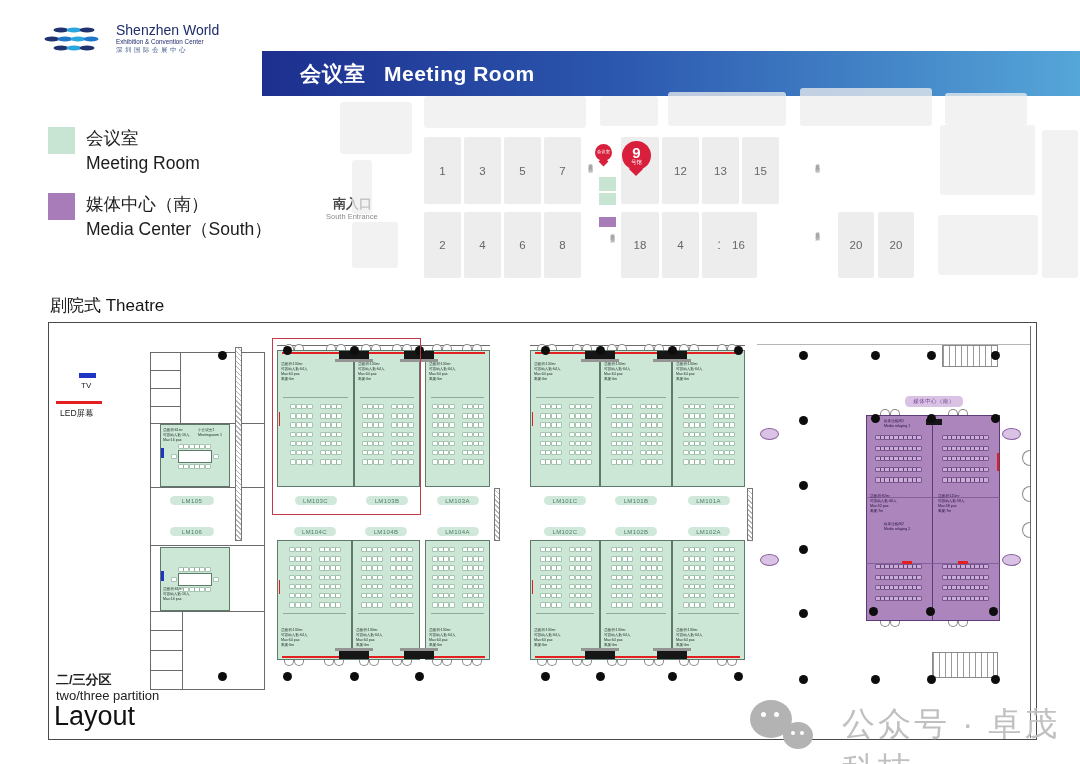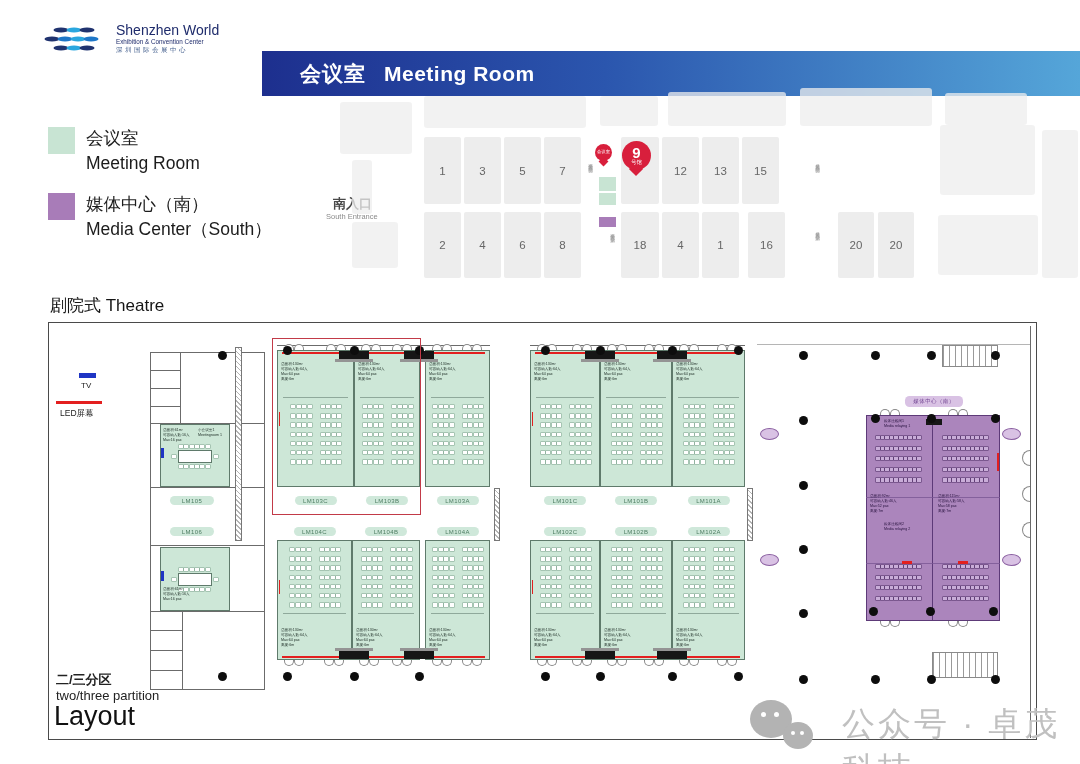--- a/index.html
+++ b/index.html
@@ -129,21 +129,21 @@
     <div class="hall" style="position: absolute; left: 662px; top: 137px; width: 37px; height: 67px;">12</div>
     <div class="hall" style="position: absolute; left: 702px; top: 137px; width: 37px; height: 67px;">13</div>
     <div class="hall" style="position: absolute; left: 742px; top: 137px; width: 37px; height: 67px;">15</div>
     <div class="hall" style="position: absolute; left: 424px; top: 212px; width: 37px; height: 66px;">2</div>
     <div class="hall" style="position: absolute; left: 464px; top: 212px; width: 37px; height: 66px;">4</div>
     <div class="hall" style="position: absolute; left: 504px; top: 212px; width: 37px; height: 66px;">6</div>
     <div class="hall" style="position: absolute; left: 544px; top: 212px; width: 37px; height: 66px;">8</div>
     <div class="hall" style="position: absolute; left: 621px; top: 212px; width: 38px; height: 66px;">18</div>
     <div class="hall" style="position: absolute; left: 662px; top: 212px; width: 37px; height: 66px;">4</div>
     <div class="hall" style="position: absolute; left: 702px; top: 212px; width: 37px; height: 66px;">1</div>
-    <div class="hall" style="position: absolute; left: 748px; top: 212px; width: 37px; height: 66px;">16</div>
+    <div class="hall" style="position: absolute; left: 720px; top: 212px; width: 37px; height: 66px;">16</div>
     <div class="hall" style="position: absolute; left: 838px; top: 212px; width: 36px; height: 66px;">20</div>
     <div class="hall" style="position: absolute; left: 878px; top: 212px; width: 36px; height: 66px;">20</div>
     <div class="vtext" style="position: absolute; left: 585px; top: 160px; width: 8px; height: 55px;">南登录大厅 西侧</div>
     <div class="vtext" style="position: absolute; left: 607px; top: 230px; width: 8px; height: 55px;">南登录大厅 东侧</div>
     <div class="vtext" style="position: absolute; left: 812px; top: 160px; width: 8px; height: 55px;">北登录大厅 西侧</div>
     <div class="vtext" style="position: absolute; left: 812px; top: 228px; width: 8px; height: 55px;">北登录大厅 东侧</div>
   </div>
 
 <div class="abs" style="left:50px;top:294px;font-size:17px;font-weight:500;color:#151515;">剧院式 Theatre</div>
 <div class="plan-box"></div>

